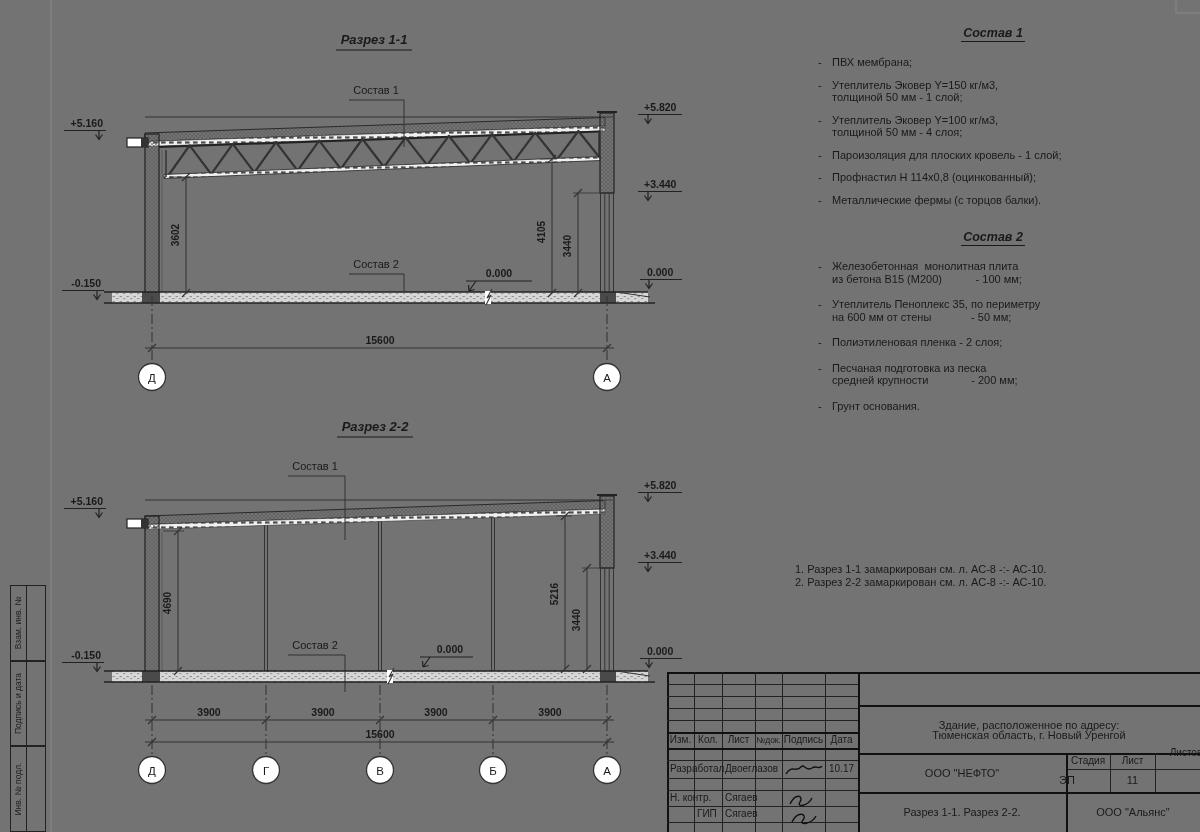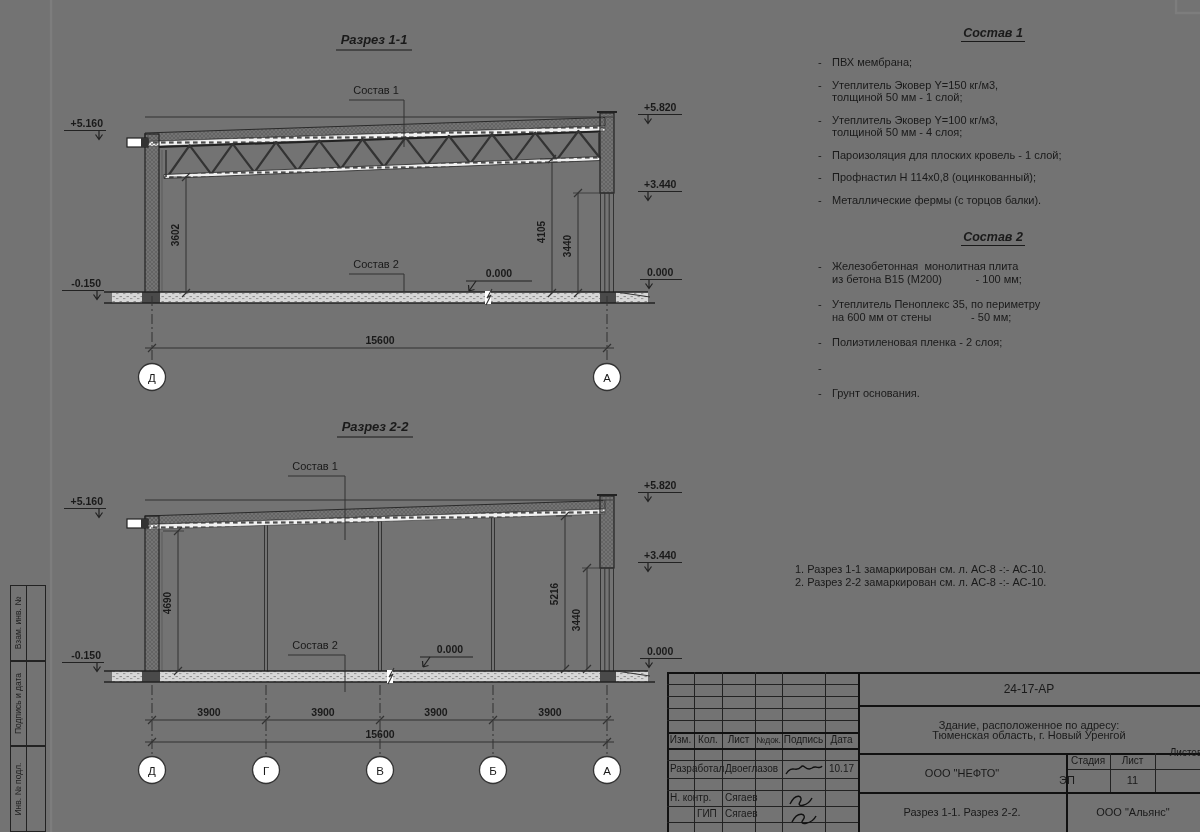--- a/index.html
+++ b/index.html
@@ -328,20 +328,21 @@
     <div class="spec-item">
           <span class="dash">-</span>
           <span class="txt"><span>Утеплитель Пеноплекс 35, по периметру</span><br><span>на 600 мм от стены             - 50 мм;</span></span>
         </div>
     <div class="spec-item">
           <span class="dash">-</span>
           <span class="txt"><span>Полиэтиленовая пленка - 2 слоя;</span></span>
         </div>
     <div class="spec-item">
           <span class="dash">-</span>
+          <span class="txt"><span>Песчаная подготовка из песка</span><br><span>средней крупности              - 200 мм;</span></span>
         </div>
     <div class="spec-item">
           <span class="dash">-</span>
           <span class="txt"><span>Грунт основания.</span></span>
         </div>
   </div>
 </div>
 
 <div id="notes">
   <div>1. Разрез 1-1 замаркирован см. л. АС-8 -:- АС-10.</div>
@@ -386,21 +387,20 @@
   <div class="hl" style="left:0;top:150px;width:191px;"></div>
 
   <div class="hl thick" style="left:191px;top:33px;width:342px;height:1.5px;"></div>
   <div class="hl thick" style="left:191px;top:81px;width:342px;height:1.5px;"></div>
   <div class="hl" style="left:399px;top:97px;width:134px;"></div>
   <div class="hl thick" style="left:191px;top:120px;width:342px;height:1.5px;"></div>
   <div class="vl thick" style="left:399px;top:81px;height:79px;width:1.5px;"></div>
   <div class="vl" style="left:443px;top:81px;height:39px;"></div>
   <div class="vl" style="left:488px;top:81px;height:39px;"></div>
 
-  <div class="cell big" style="left:191px;top:2px;width:342px;height:30px;font-size:12px;">24-17-АР</div>
   <div class="cell" style="left:191px;top:36px;width:342px;height:44px;font-size:11px;flex-direction:column;">
     <div>Здание, расположенное по адресу:</div>
     <div>Тюменская область, г. Новый Уренгой</div>
   </div>
 
   <div class="cell" style="left:0;top:61px;width:27px;height:15px;">Изм.</div>
   <div class="cell" style="left:27px;top:61px;width:28px;height:15px;">Кол.</div>
   <div class="cell" style="left:55px;top:61px;width:33px;height:15px;">Лист</div>
   <div class="cell" style="left:88px;top:61px;width:27px;height:15px;font-size:8.5px;">№док.</div>
   <div class="cell" style="left:115px;top:61px;width:43px;height:15px;">Подпись</div>

